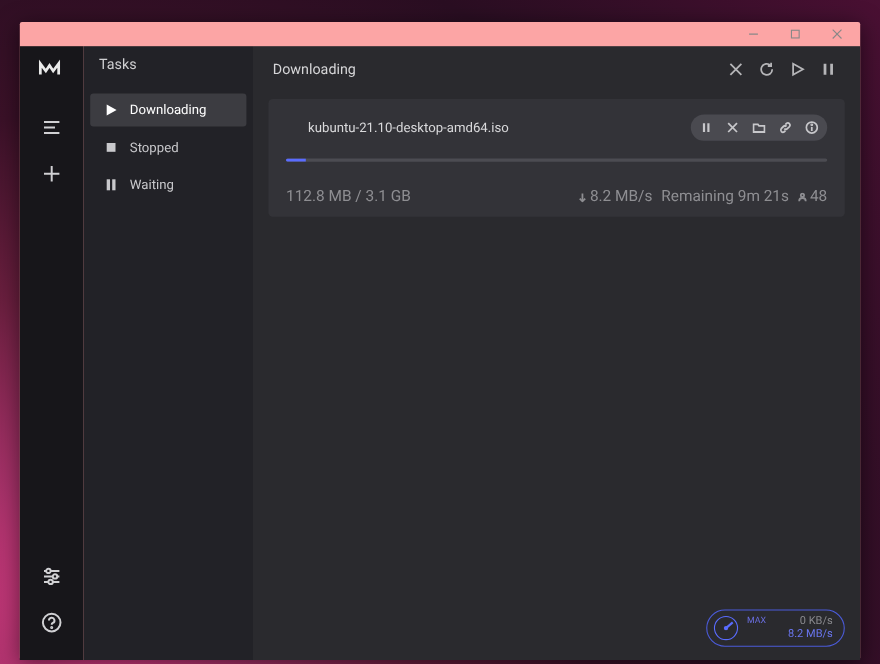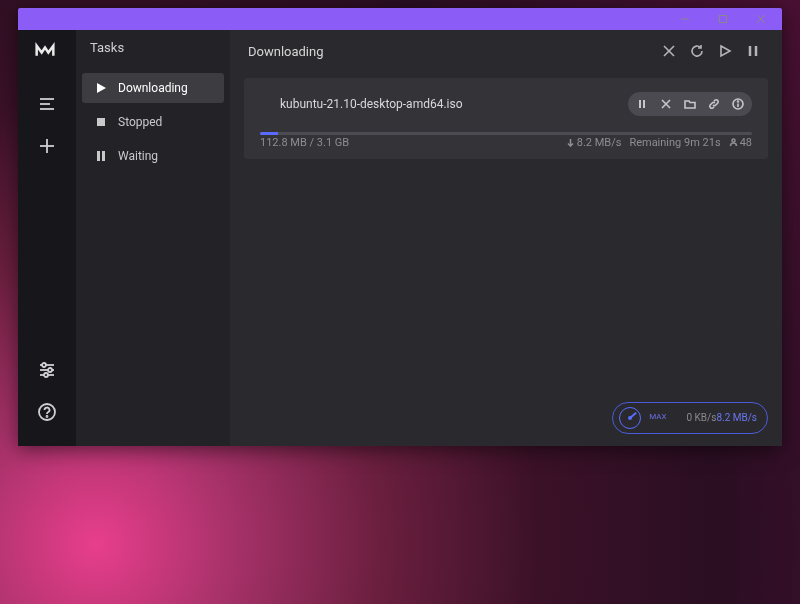--- a/index.html
+++ b/index.html
@@ -2,22 +2,22 @@
 <html><head>
 <meta charset="utf-8">
 <style>
   * { box-sizing: border-box; margin: 0; padding: 0; }
   html, body { width: 800px; height: 604px; overflow: hidden; font-family: -apple-system, BlinkMacSystemFont, "Segoe UI", Roboto, sans-serif; }
   body {
     background: radial-gradient(circle at 12% 90%, #e83e8c 0%, #a8326a 15%, #6b1f3f 32%, #3b1128 50%, #2a0e22 70%, #4a1033 100%);
     display: flex; align-items: center; justify-content: center;
   }
   .window {
-    position: absolute; top: 8px; left: 18px; width: 764px; height: 438px;
-    background: #8b5cf6; border-radius: 2px; display: flex; flex-direction: column;
+    position: absolute; top: 20px; left: 18px; width: 764px; height: 580px;
+    background: #fca5a5; border-radius: 2px; display: flex; flex-direction: column;
     box-shadow: 0 4px 20px rgba(0,0,0,0.5);
   }
   .titlebar {
     height: 22px; display: flex; justify-content: flex-end; align-items: center;
     padding-right: 2px; gap: 0;
   }
   .titlebar .win-btn {
     width: 38px; height: 22px; display: flex; align-items: center; justify-content: center;
     color: #888; cursor: pointer;
   }
@@ -77,21 +77,21 @@
   .dl-actions .a {
     width: 20px; height: 20px; display: flex; align-items: center; justify-content: center;
     color: #c7c7ca; cursor: pointer; border-radius: 50%;
   }
   .dl-actions svg { width: 12px; height: 12px; stroke: currentColor; fill: none; stroke-width: 1.6; }
   .progress-track {
     margin-top: 16px; height: 3px; background: #4c4c52; border-radius: 2px; overflow: hidden;
   }
   .progress-fill { height: 100%; background: #5a6cff; width: 3.6%; }
   .dl-bottom {
-    margin-top: 1px; display: flex; align-items: center; color: #8e8e92; font-size: 11px;
+    margin-top: 24px; display: flex; align-items: center; color: #8e8e92; font-size: 14px;
   }
   .dl-size { flex: 1; }
   .dl-speed, .dl-remaining, .dl-peers { margin-left: 8px; display:flex; align-items:center; gap:2px;}
   .dl-bottom svg { width: 9px; height: 9px; stroke: currentColor; fill: none; stroke-width: 1.6; }
   
   .speed-pill {
     position: absolute; right: 14px; bottom: 12px;
     border: 1px solid #4b5bd9; border-radius: 18px; padding: 4px 10px 4px 6px;
     display: flex; align-items: center; gap: 8px;
   }
@@ -99,21 +99,21 @@
     width: 22px; height: 22px; border: 1.5px solid #5a6cff; border-radius: 50%;
     position: relative; display:flex; align-items:center; justify-content:center;
   }
   .speed-pill .gauge::after{
     content:""; width:2px; height:8px; background:#5a6cff; position:absolute;
     transform-origin: bottom center; transform: rotate(50deg); bottom:10px;
   }
   .speed-pill .gauge::before{
     content:""; width:4px; height:4px; background:#5a6cff; border-radius:50%;
   }
-  .speed-text { display: flex; align-items: flex-end; font-size: 10px; line-height: 1.2; justify-content: space-between; }
+  .speed-text { display: flex; flex-direction: column; align-items: flex-end; font-size: 10px; line-height: 1.2; justify-content: space-between; }
   .speed-max { color: #6a6ee0; font-size: 8px; align-self:flex-start; }
   .speed-row { display:flex; gap:20px; align-items:baseline;}
   .speed-up { color: #8a8a8e; }
   .speed-down { color: #6a76f0; }
 </style>
 </head>
 <body>
 
 <div class="window">
 

